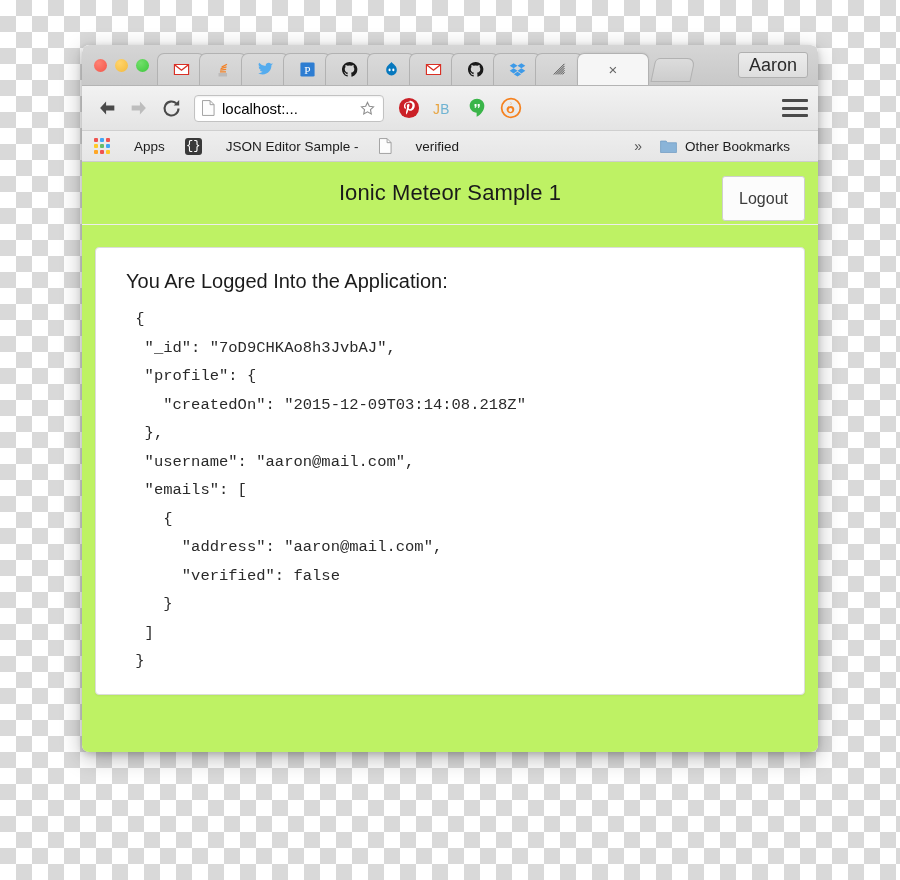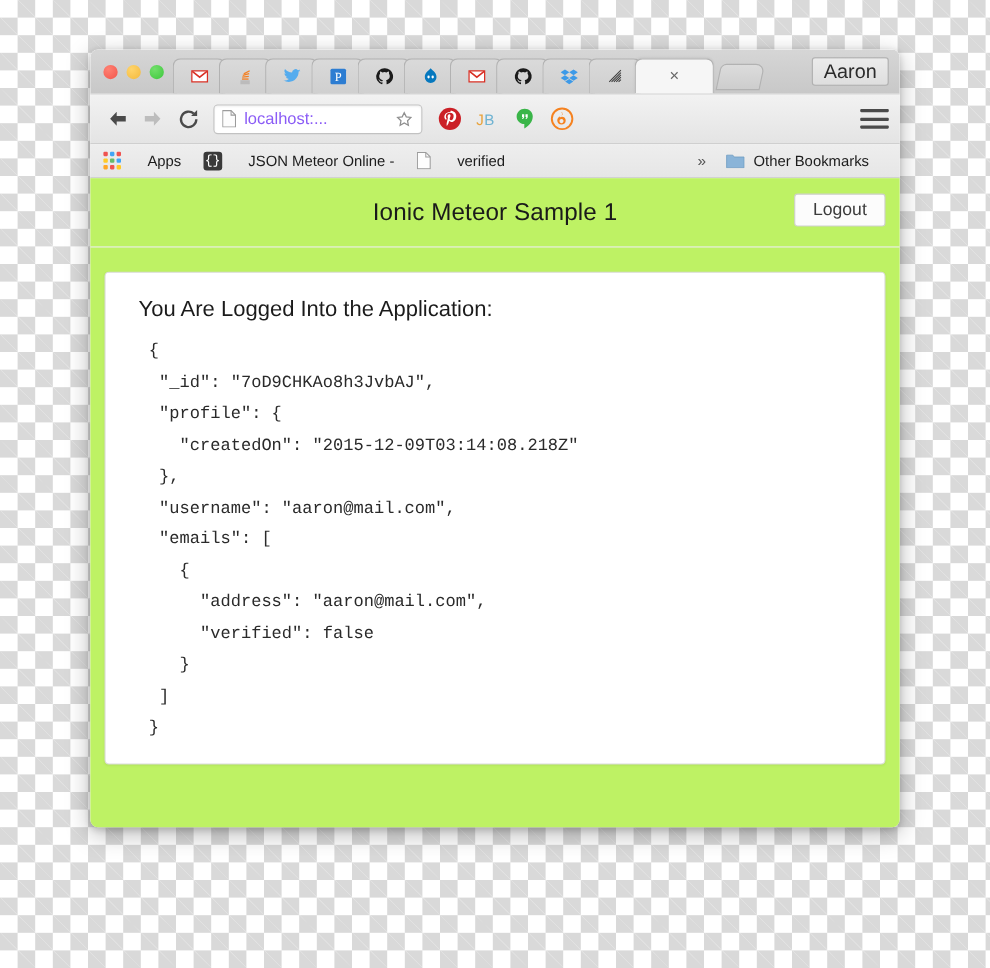--- a/index.html
+++ b/index.html
@@ -154,21 +154,21 @@
     box-shadow: inset 0 1px 2px rgba(0,0,0,0.06);
   }
   .omnibox .page-icon {
     width: 13px; height: 16px;
     margin-right: 7px;
     flex: 0 0 auto;
   }
   .omnibox .url-text {
     flex: 1;
     font-size: 15px;
-    color: #8b5cf6;
+    color: #000000;
     white-space: nowrap;
     overflow: hidden;
     font-family: "Liberation Sans", sans-serif;
   }
   .omnibox .star-icon { width: 17px; height: 17px; flex: 0 0 auto; }
   .ext-icons { display: flex; align-items: center; gap: 12px; margin-left: 6px; }
   .ext-icon { width: 22px; height: 22px; display: block; }
   .menu-btn {
     margin-left: auto;
     width: 26px; height: 22px;
@@ -243,21 +243,21 @@
   .app-title {
     font-size: 22px;
     color: #1a1a1a;
     font-family: "Liberation Sans", sans-serif;
     letter-spacing: 0.1px;
   }
   .logout-btn {
     position: absolute;
     right: 13px;
     top: 14px;
-    height: 30px;
+    height: 45px;
     padding: 0 16px;
     background: #fcfcfc;
     border: 1px solid #cfcfcf;
     border-radius: 3px;
     display: flex;
     align-items: center;
     font-size: 16px;
     color: #3c3c3c;
     box-sizing: border-box;
   }
@@ -471,21 +471,21 @@
           <i style="background:#42a5f5"></i>
         <i style="background:#ffa726"></i>
           <i style="background:#ef5350"></i>
           <i style="background:#ffca28"></i>
       </span>
       <span class="bm-label">Apps</span>
     </div>
 
     <div class="bm-item">
       <span class="brace-icon">{}</span>
-      <span class="bm-label">JSON Meteor Online -</span>
+      <span class="bm-label">JSON Editor Sample -</span>
     </div>
 
     <div class="bm-item">
       <svg class="doc-icon" viewBox="0 0 14 17">
         <path fill="#fdfdfd" stroke="#9b9b9b" stroke-width="1" d="M0.5 0.5h8.2l4.3 4.3v11.7H0.5z"></path>
         <path fill="none" stroke="#9b9b9b" stroke-width="1" d="M8.7 0.7v4.2h4.2"></path>
       </svg>
       <span class="bm-label">verified</span>
     </div>
 

